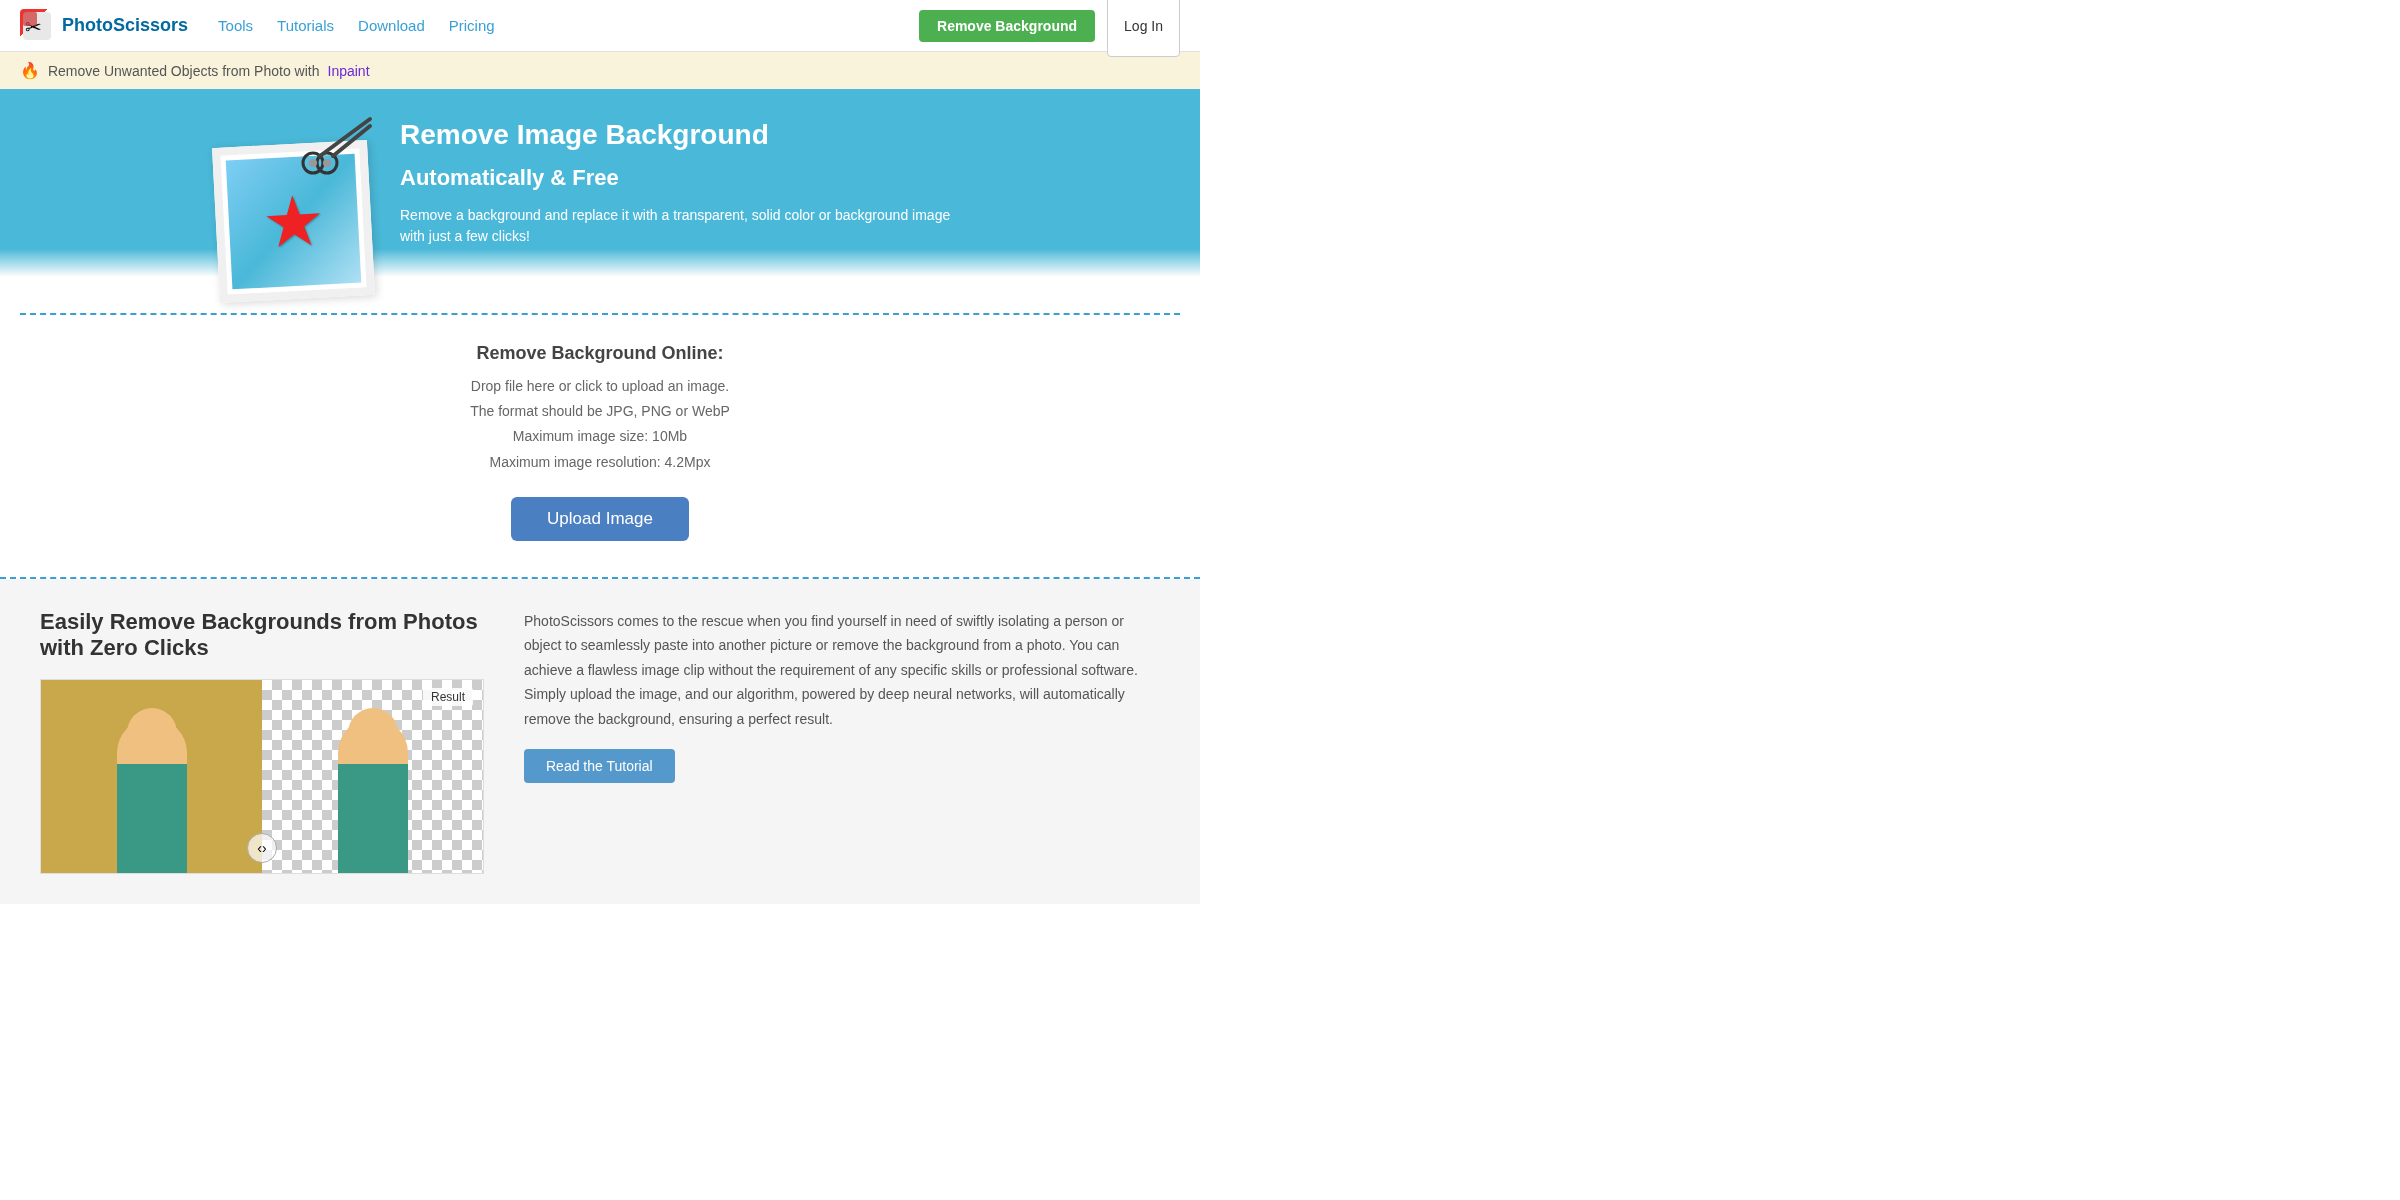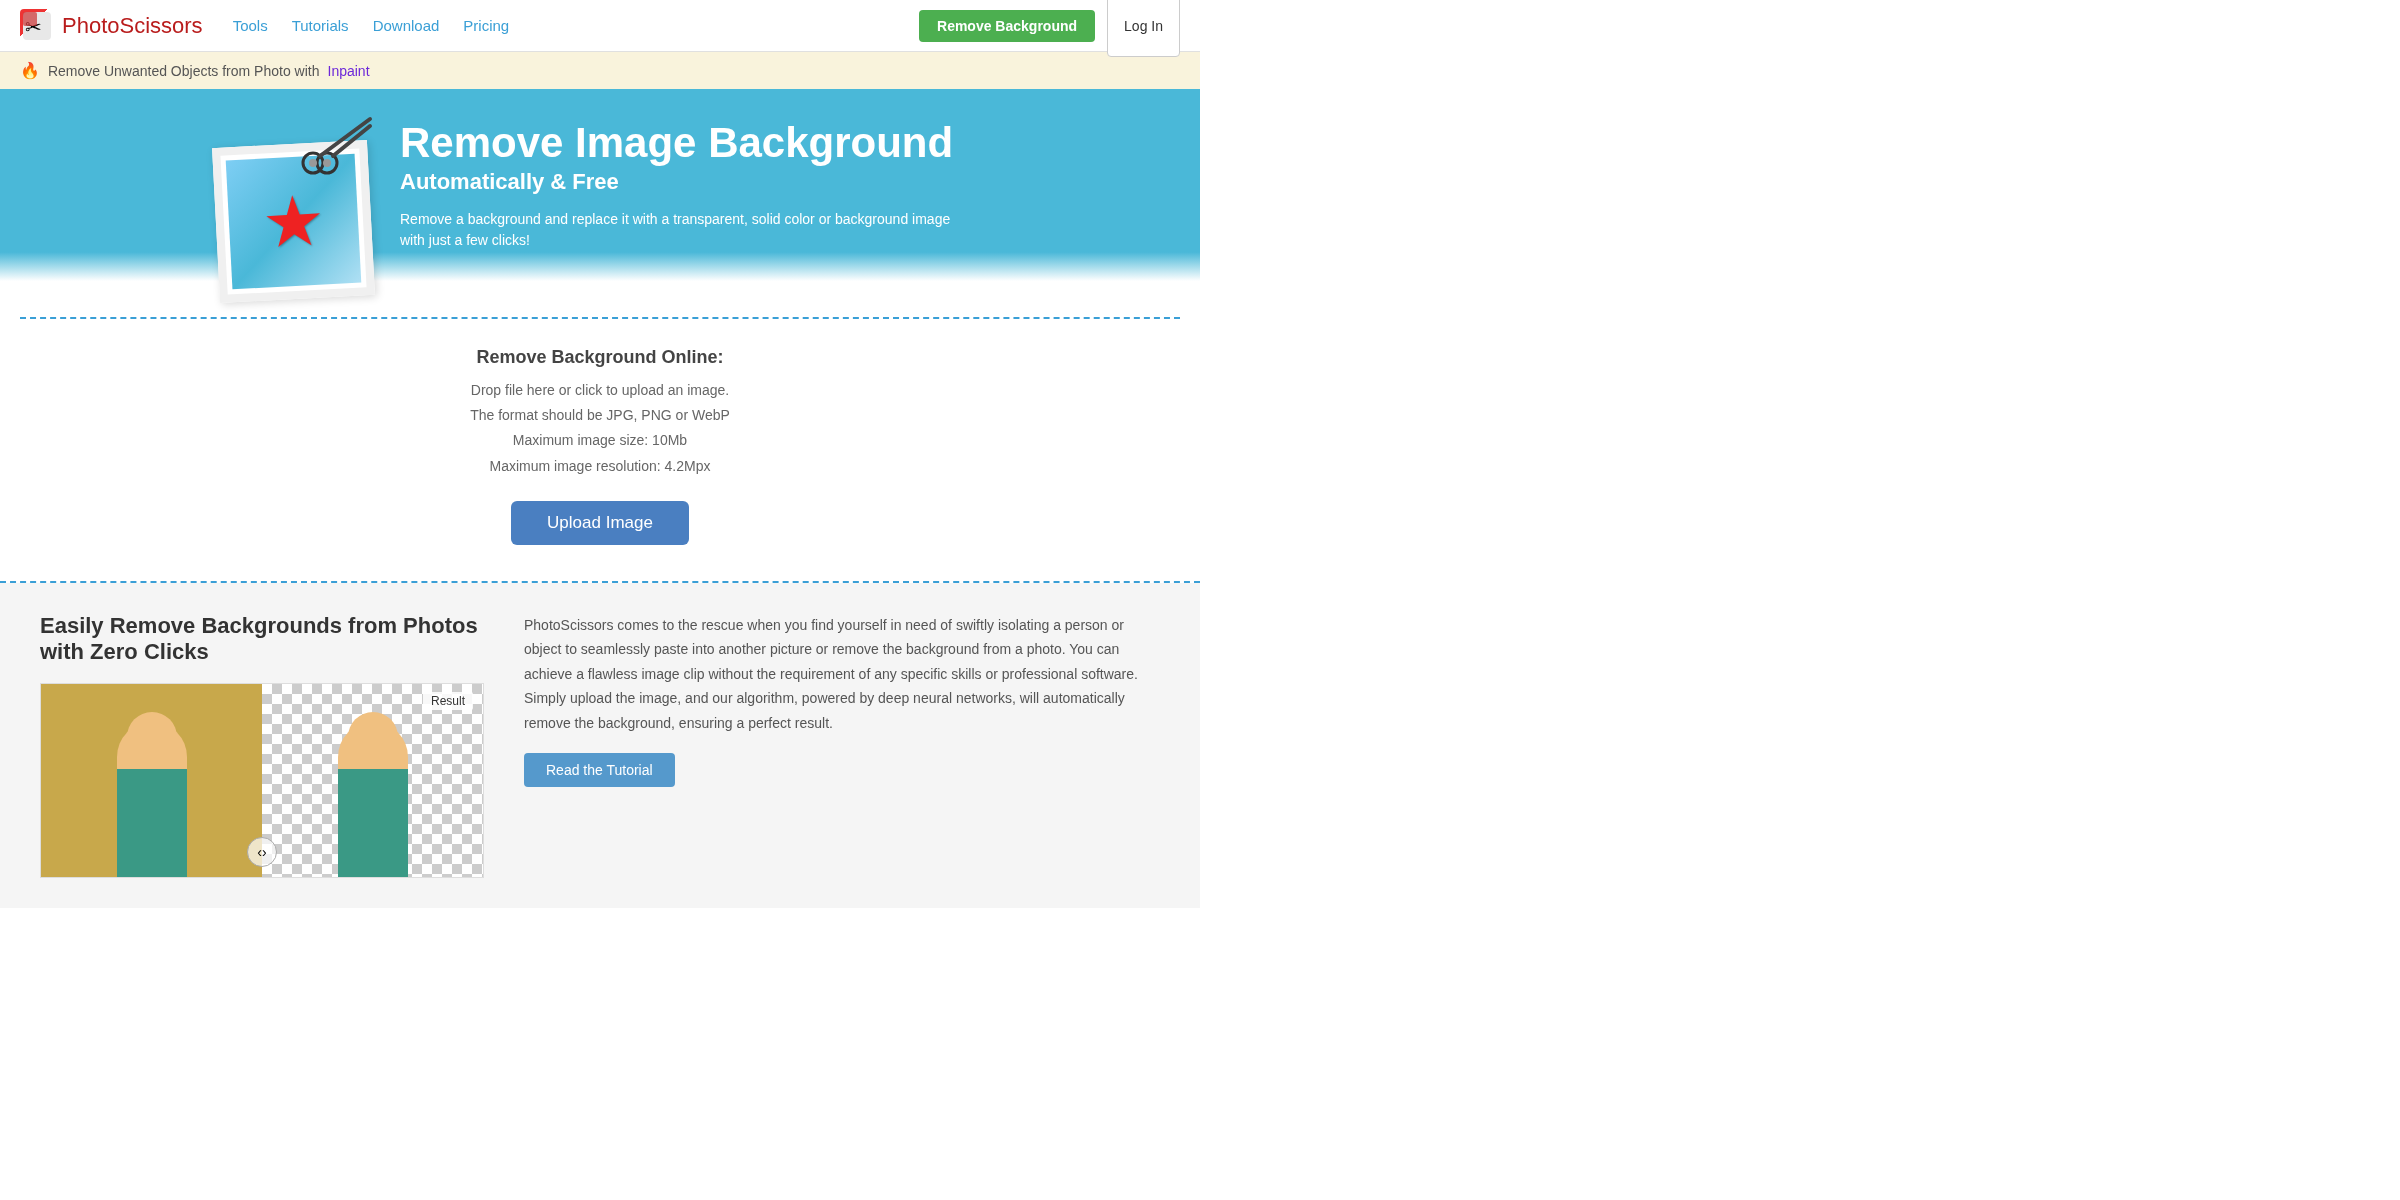--- a/index.html
+++ b/index.html
@@ -13,21 +13,21 @@
       background: #fff;
     }
     .nav-logo { display: flex; align-items: center; gap: 8px; margin-right: 30px; }
     .nav-logo-icon {
       width: 34px; height: 34px;
       background: linear-gradient(135deg, #e33 40%, #fff 40%);
       border-radius: 4px;
       display: flex; align-items: center; justify-content: center;
       font-size: 18px;
     }
-    .nav-logo-text { font-size: 22px; font-weight: normal; color: #b91c1c; }
+    .nav-logo-text { font-size: 18px; font-weight: bold; color: #0369a1; }
     .nav-links { display: flex; gap: 24px; flex: 1; align-items: flex-end; }
     .nav-link { color: #3a9fd6; text-decoration: none; font-size: 15px; }
     .nav-right { display: flex; align-items: center; gap: 12px; }
     .btn-remove-bg {
       background: #4caf50; color: #fff; border: none;
       padding: 8px 18px; border-radius: 4px;
       font-size: 14px; cursor: pointer; font-weight: bold;
     }
     .btn-login {
       background: #fff; color: #333; border: 1px solid #ccc;
@@ -64,21 +64,21 @@
       box-shadow: 2px 2px 8px rgba(0,0,0,0.15);
       transform: rotate(-3deg);
       overflow: hidden;
       display: flex; align-items: center; justify-content: center;
     }
     .red-star {
       font-size: 70px; color: #e22;
       text-shadow: 1px 1px 2px rgba(0,0,0,0.3);
     }
     .hero-text { margin-left: 180px; }
-    .hero-title { font-size: 42px; font-weight: 900; color: #fff; margin-bottom: 2px; }
+    .hero-title { font-size: 28px; font-weight: 900; color: #fff; margin-bottom: 14px; }
     .hero-subtitle { font-size: 22px; font-weight: bold; color: #fff; margin-bottom: 14px; }
     .hero-desc { font-size: 14px; color: #fff; max-width: 560px; line-height: 1.5; }
 
     
     .upload-section {
       border-bottom: 2px dashed #3a9fd6;
       padding: 36px 20px 36px;
       text-align: center;
       background: #fff;
     }

